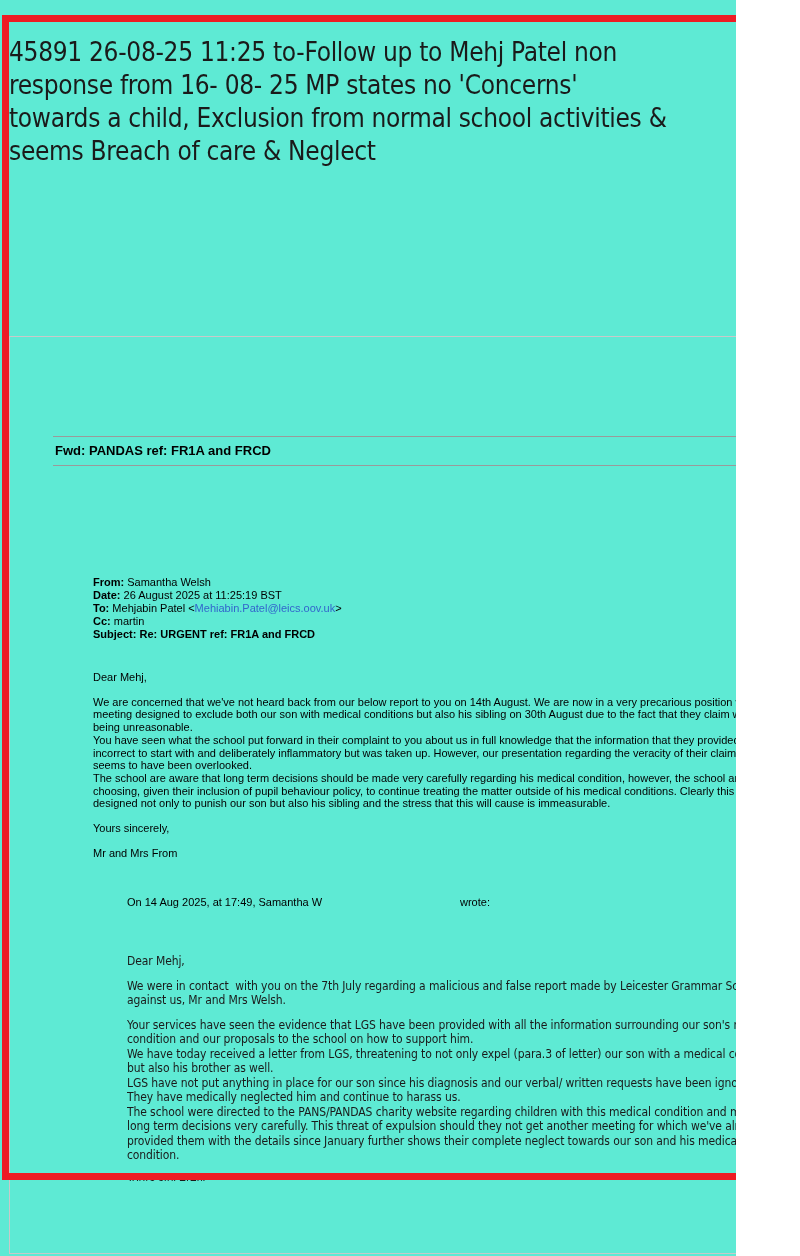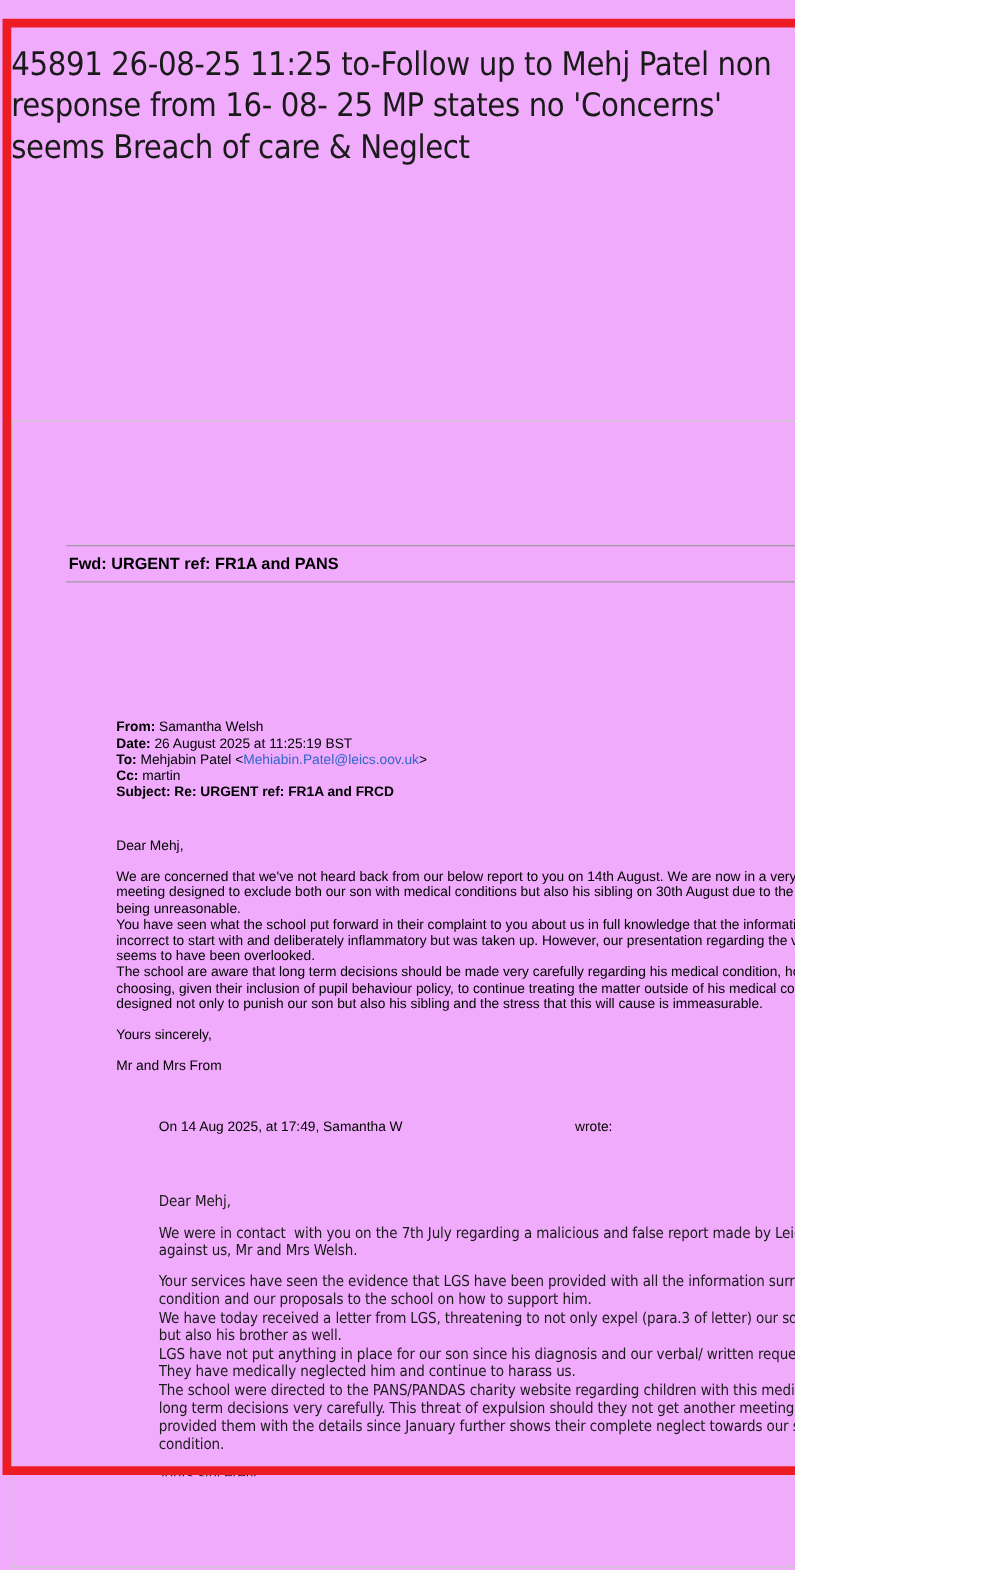--- a/index.html
+++ b/index.html
@@ -1,19 +1,19 @@
 <!DOCTYPE html>
 <html><head>
 <meta charset="utf-8">
 <style>
   html,body{margin:0;padding:0;background:#ffffff;}
   .page{
     position:relative;
-    width:636px;height:1256px;
-    background:#f0abfc;
+    width:736px;height:1256px;
+    background:#5eead4;
     overflow:hidden;
     font-family:"Liberation Sans",sans-serif;
     color:#000;
   }
 
   
   .note{
     position:absolute;left:9px;top:36px;width:700px;
     font-family:"DejaVu Sans",sans-serif;
     font-stretch:condensed;
@@ -89,25 +89,26 @@
 </head>
 <body>
 
 <div class="page">
 
   <div class="email-frame"></div>
 
   <div class="note">
     <div class="line">45891 26-08-25 11:25 to-Follow up to Mehj Patel non</div>
     <div class="line">response from 16- 08- 25  MP states no 'Concerns'</div>
+    <div class="line">towards a child, Exclusion from normal school activities &amp;</div>
     <div class="line">seems Breach of care &amp; Neglect</div>
   </div>
 
   <div class="subject-bar">
-    <div class="subject-text">Fwd: URGENT ref: FR1A and PANS</div>
+    <div class="subject-text">Fwd: PANDAS ref: FR1A and FRCD</div>
   </div>
 
   <div class="mail-headers">
     <div><span class="hdr-label">From:</span> <span>Samantha Welsh</span></div>
     <div><span class="hdr-label">Date:</span> <span>26 August 2025 at 11:25:19 BST</span></div>
     <div><span class="hdr-label">To:</span> <span>Mehjabin Patel &lt;</span><a class="mail-link">Mehiabin.Patel@leics.oov.uk</a><span>&gt;</span></div>
     <div><span class="hdr-label">Cc:</span> <span>martin</span></div>
     <div><span class="hdr-label">Subject:</span> <span class="hdr-label">Re: URGENT ref: FR1A and FRCD</span></div>
   </div>
 

